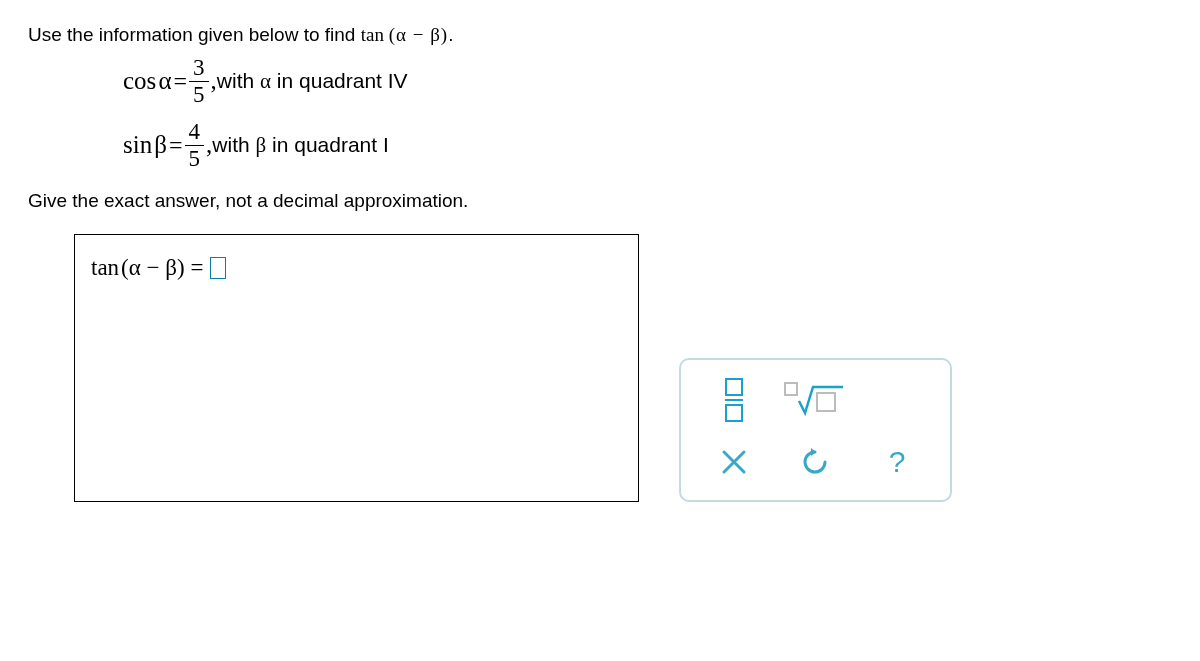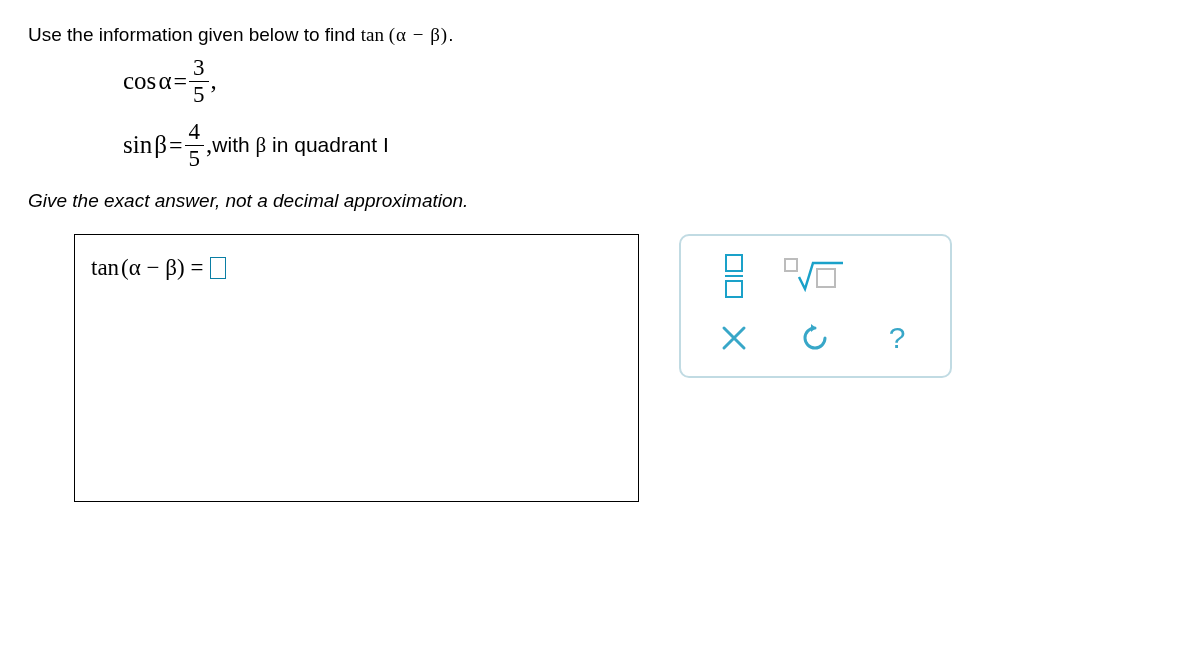--- a/index.html
+++ b/index.html
@@ -29,23 +29,23 @@
     flex-direction:column;
     align-items:center;
     font-family:"Times New Roman",serif;
     font-size:23px;
     line-height:1;
     vertical-align:middle;
   }
   .frac .num { padding:0 4px 2px 4px; }
   .frac .den { border-top:1.5px solid #000; padding:1px 4px 0 4px; }
   .cond { margin-left: 0; font-size: 21px; }
-  .instruction { margin: 12px 0 22px 0; font-style: italic; }
+  .instruction { margin: 12px 0 22px 0; }
 
-  .answer-row { display:flex; gap: 40px; align-items:flex-start; margin-left: 46px; }
+  .answer-row { display:flex; gap: 40px; align-items:flex-end; margin-left: 46px; }
   .answer-box {
     border:1.5px solid #000;
     width: 565px;
     height: 268px;
     padding: 20px 16px;
     box-sizing:border-box;
     font-family:"Times New Roman",serif;
     font-size:23px;
   }
   .answer-expr { display:flex; align-items:center; gap:6px; }
@@ -90,20 +90,23 @@
 
 <div class="given-block">
   <div class="given-row">
     <span class="trig-label"><span>cos</span> <span>α</span></span>
     <span class="eq">=</span>
     <span class="frac">
       <span class="num">3</span>
       <span class="den">5</span>
     </span>
     <span class="trig-label" style="margin-left:2px;">,</span>
+    <span class="cond">
+      <span> with </span><span class="math">α</span><span> in quadrant IV</span>
+    </span>
   </div>
   <div class="given-row">
     <span class="trig-label"><span>sin</span> <span>β</span></span>
     <span class="eq">=</span>
     <span class="frac">
       <span class="num">4</span>
       <span class="den">5</span>
     </span>
     <span class="trig-label" style="margin-left:2px;">,</span>
     <span class="cond">

